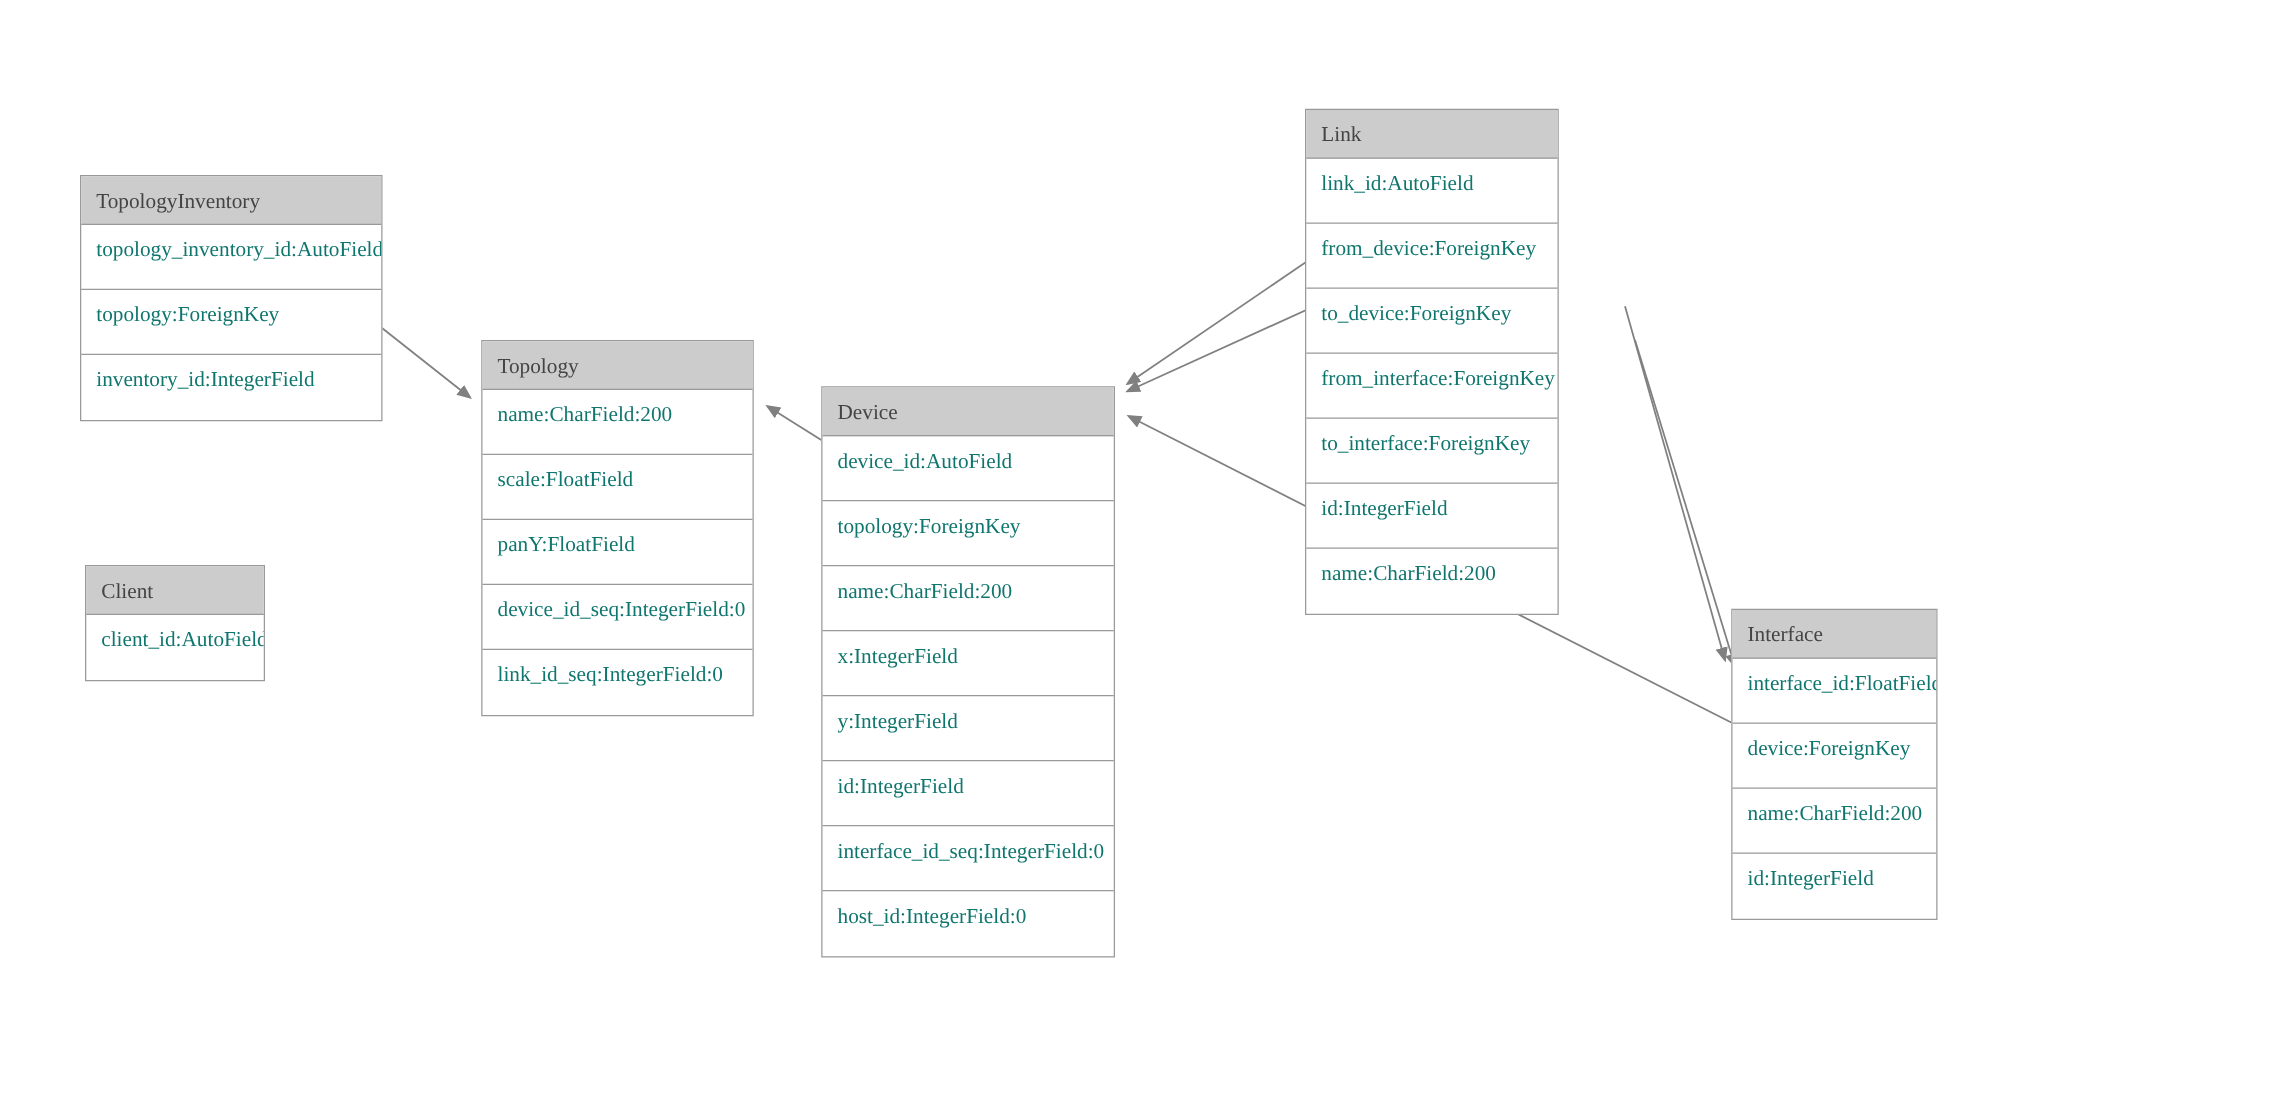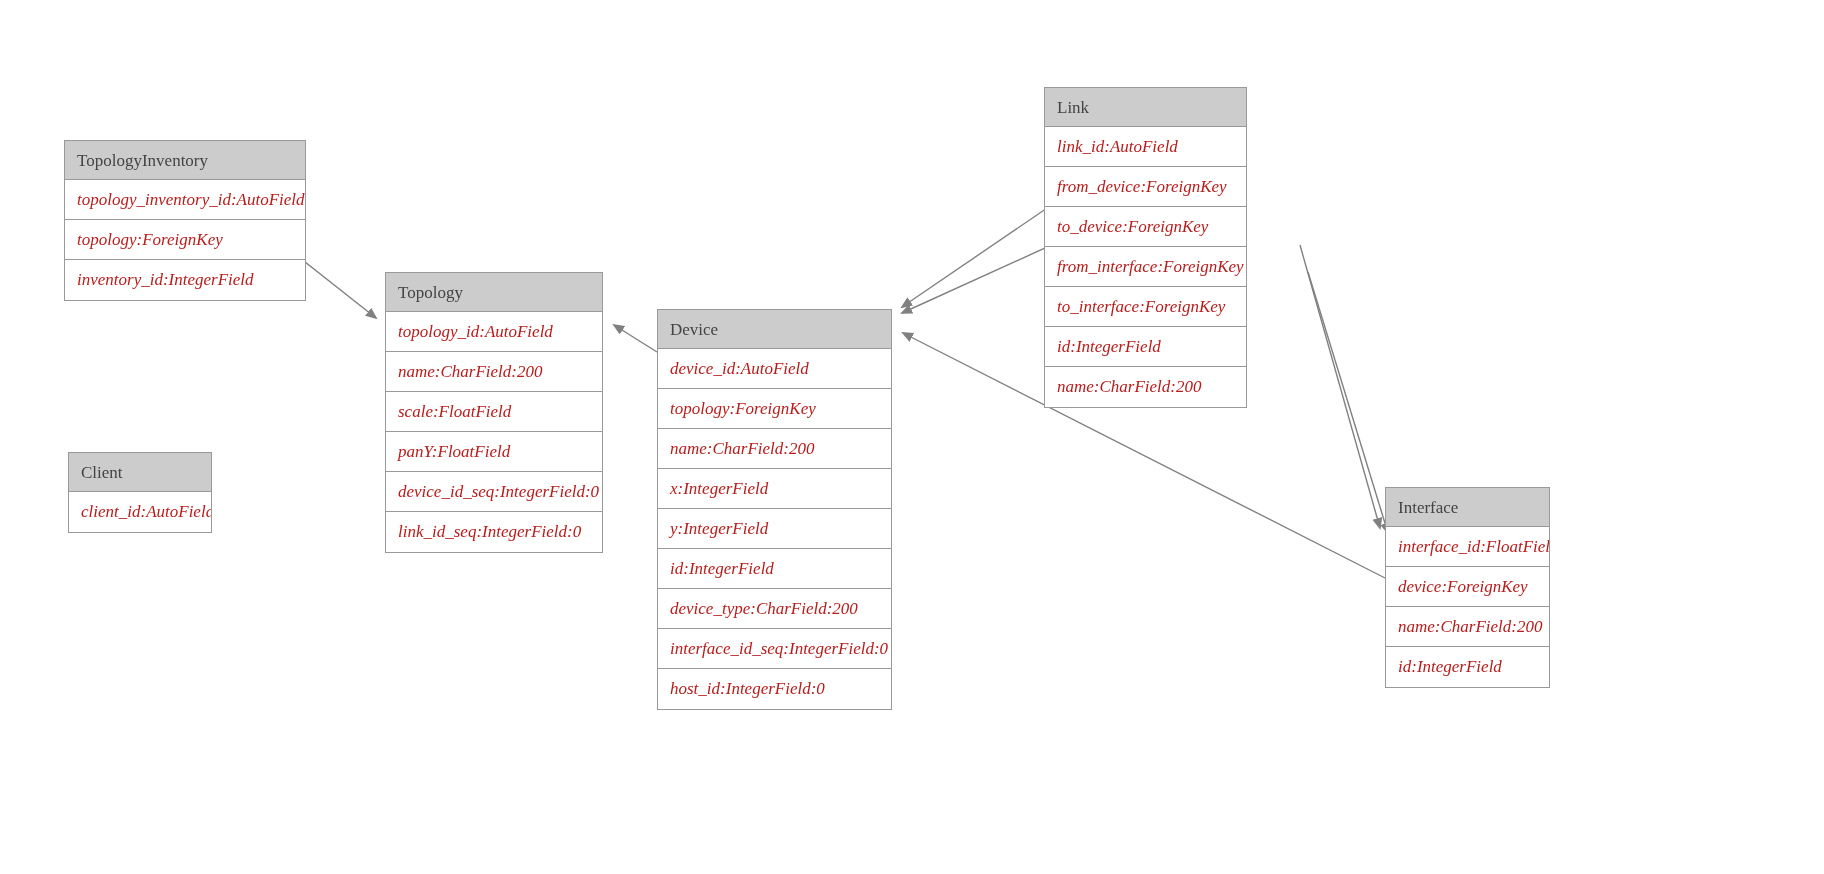--- a/index.html
+++ b/index.html
@@ -35,30 +35,29 @@
     color: #444444;
     font-size: 17px;
     line-height: 39px;
     height: 39px;
     padding: 0 12px;
     box-sizing: border-box;
     white-space: nowrap;
     overflow: hidden;
   }
   .entity-field {
-    color: #b91c1c;
+    color: #0f766e;
     font-size: 17px;
     line-height: 40px;
-    height: 40px;
+    height: 52px;
     padding: 0 12px;
     box-sizing: border-box;
     border-bottom: 1px solid #999999;
     white-space: nowrap;
     overflow: hidden;
-    font-style: italic;
   }
   .entity-field.last {
     border-bottom: none;
   }
 </style>
 </head>
 <body>
 
 <div id="canvas">
 
@@ -91,37 +90,35 @@
     <div class="entity-field last">inventory_id:IntegerField</div>
   </div>
 
   <div class="entity" style="left:68px; top:452px; width:144px;">
     <div class="entity-title">Client</div>
     <div class="entity-field last">client_id:AutoField</div>
   </div>
 
   <div class="entity" style="left:385px; top:272px; width:218px;">
     <div class="entity-title">Topology</div>
-    <div class="entity-field">topology_id:AutoField</div>
     <div class="entity-field">name:CharField:200</div>
     <div class="entity-field">scale:FloatField</div>
     <div class="entity-field">panY:FloatField</div>
     <div class="entity-field">device_id_seq:IntegerField:0</div>
     <div class="entity-field last">link_id_seq:IntegerField:0</div>
   </div>
 
   <div class="entity" style="left:657px; top:269px; width:235px;margin-top:40px;">
     <div class="entity-title">Device</div>
     <div class="entity-field">device_id:AutoField</div>
     <div class="entity-field">topology:ForeignKey</div>
     <div class="entity-field">name:CharField:200</div>
     <div class="entity-field">x:IntegerField</div>
     <div class="entity-field">y:IntegerField</div>
     <div class="entity-field">id:IntegerField</div>
-    <div class="entity-field">device_type:CharField:200</div>
     <div class="entity-field">interface_id_seq:IntegerField:0</div>
     <div class="entity-field last">host_id:IntegerField:0</div>
   </div>
 
   <div class="entity" style="left:1044px; top:87px; width:203px;">
     <div class="entity-title">Link</div>
     <div class="entity-field">link_id:AutoField</div>
     <div class="entity-field">from_device:ForeignKey</div>
     <div class="entity-field">to_device:ForeignKey</div>
     <div class="entity-field">from_interface:ForeignKey</div>

